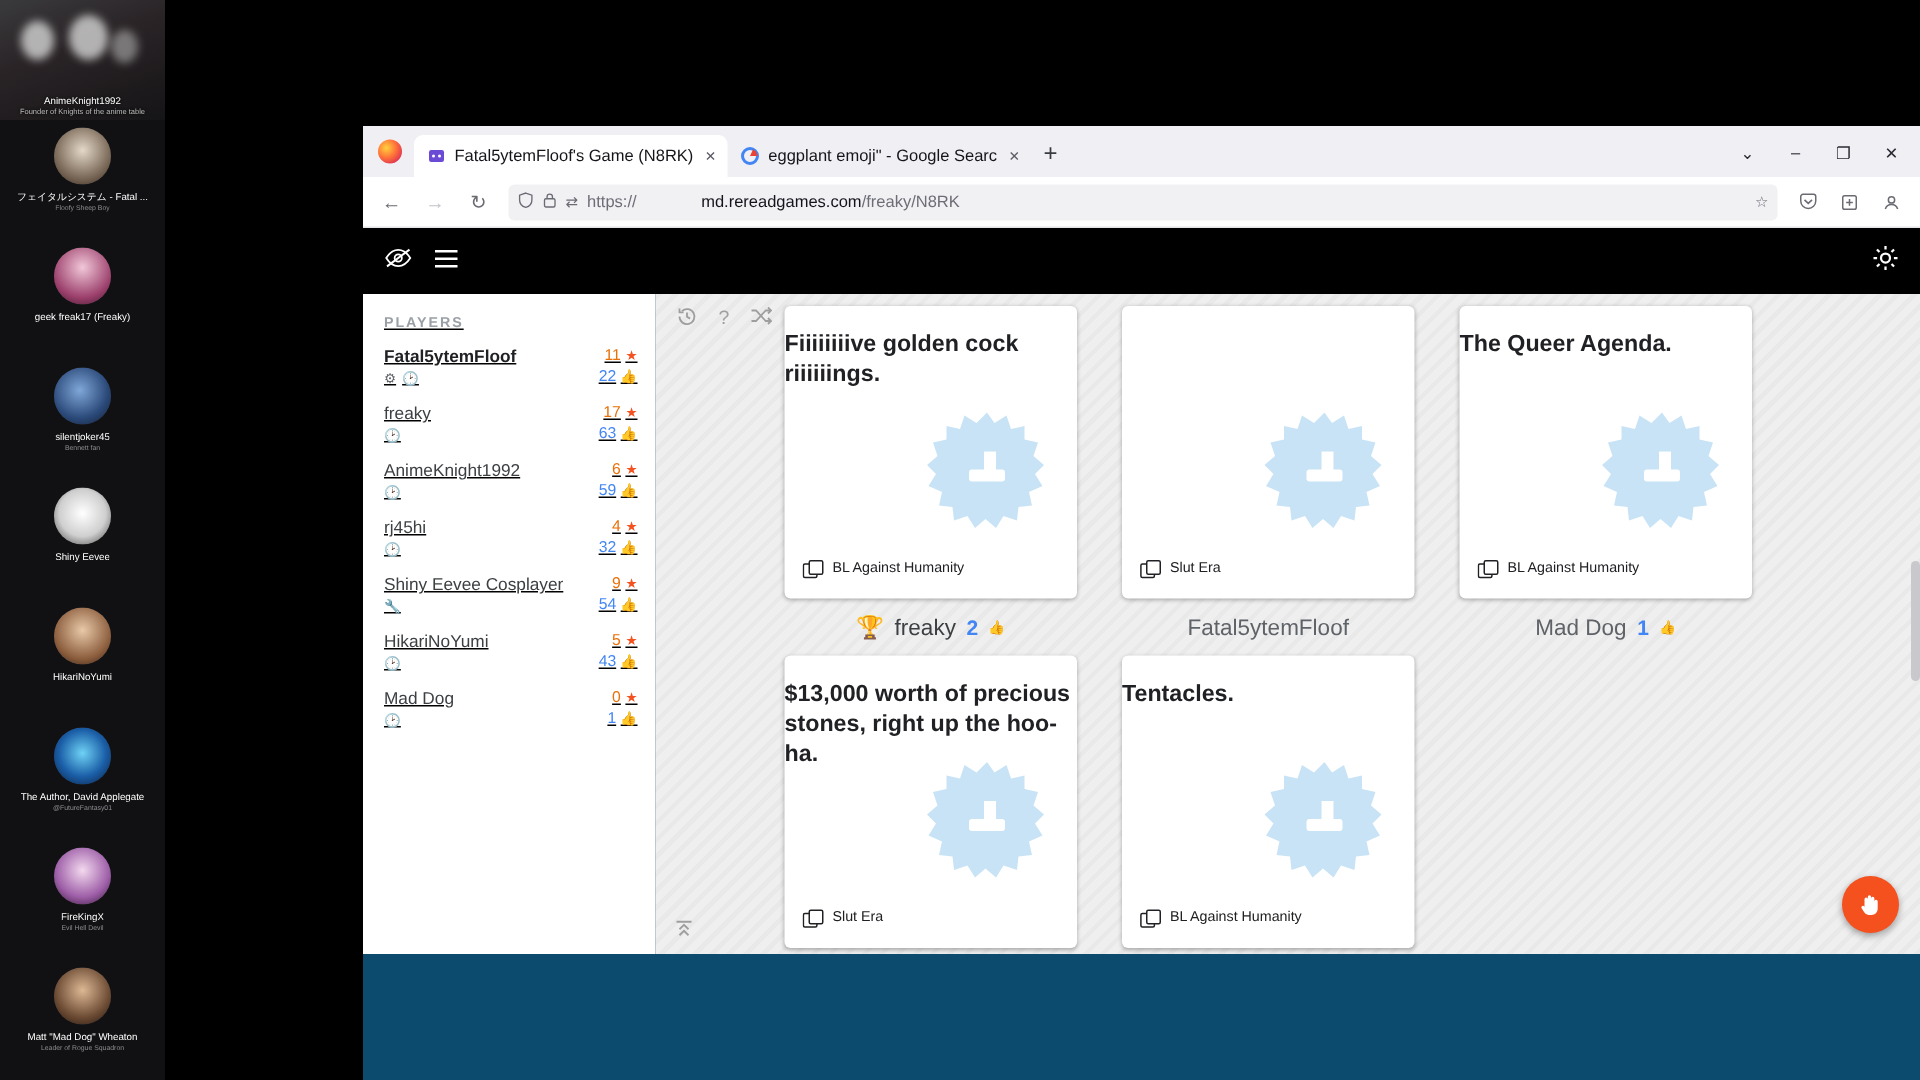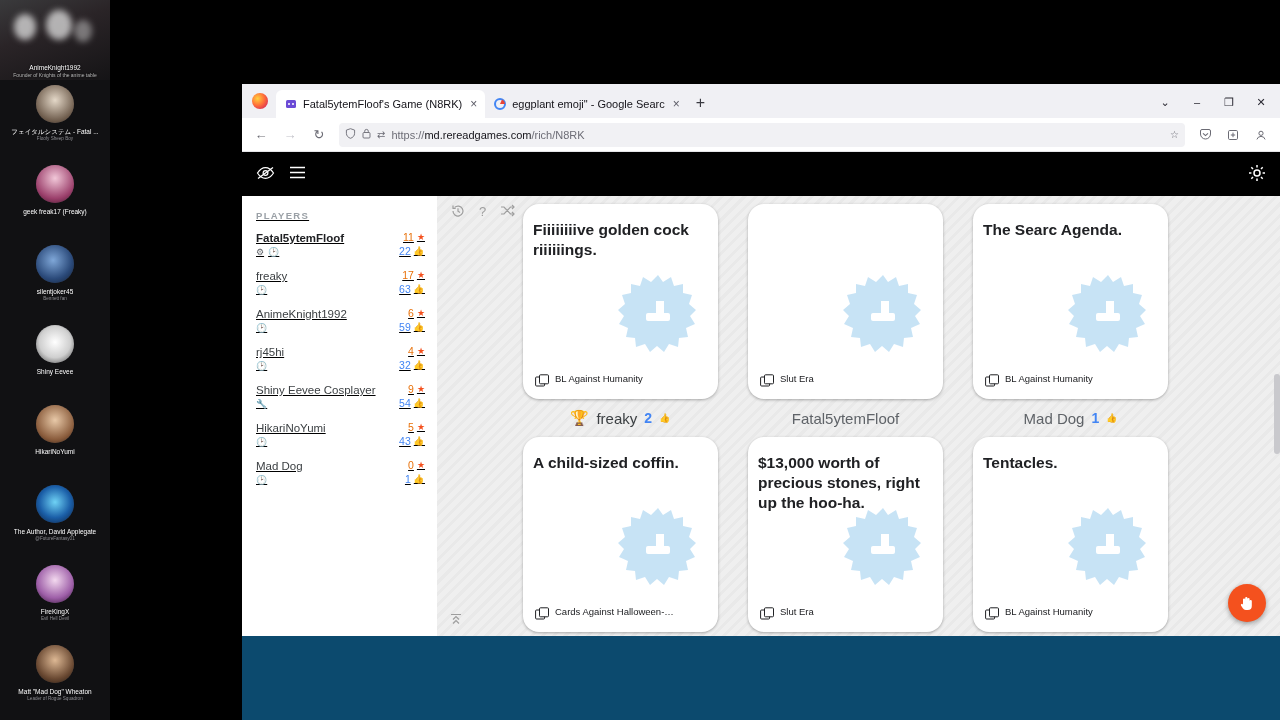--- a/index.html
+++ b/index.html
@@ -93,21 +93,21 @@
     width: 26px; height: 26px; display: flex; align-items: center;
     justify-content: center; color: #6b6b74; font-size: 13px; flex: none;
   }
   .nav-icon.disabled { color: #c3c3ca; }
   #urlbar {
     flex: 1 1 auto; height: 24px; background: #f1f1f4; border-radius: 4px;
     display: flex; align-items: center; padding: 0 6px; gap: 6px;
     margin: 0 4px;
   }
   .url-text { font-size: 11px; color: #6d6d76; }
-  .url-text .host { color: #15141a; }
+  .url-text .host { color: #15141a; padding-left: 43px; }
   .url-ico { font-size: 10px; color: #6b6b74; }
   .bar-right { display: flex; align-items: center; gap: 2px; }
 
   
   #page { position: relative; height: 572px; background: #0c4a6e; overflow: hidden; text-decoration: underline; }
   #appbar {
     height: 44px; background: #000000; display: flex; align-items: center;
     padding: 0 14px; justify-content: space-between;
   }
   .appbar-left { display: flex; align-items: center; gap: 14px; }
@@ -149,23 +149,23 @@
   }
   #board-bottom-left {
     position: absolute; left: 12px; bottom: 8px; color: #9e9e9e; font-size: 12px;
   }
   #cards {
     position: absolute; left: 86px; top: 8px; right: 10px;
     display: flex; flex-direction: column; gap: 0;
   }
   .card-row { display: flex; gap: 30px; }
   .card {
-    width: 195px; height: 195px; background: #ffffff; border-radius: 16px;
+    width: 195px; height: 195px; background: #ffffff; border-radius: 4px;
     box-shadow: 0 1px 3px rgba(0,0,0,0.3); position: relative;
-    padding: 16px 10px; overflow: hidden;
+    padding: 16px 0; overflow: hidden;
   }
   .card-text {
     font-size: 15.5px; font-weight: bold; color: #202124; line-height: 20px;
     position: relative; z-index: 2;
   }
   .card-stamp {
     position: absolute; right: 14px; bottom: 34px; width: 92px; height: 92px;
     z-index: 1; opacity: 0.95;
   }
   .card-deck {
@@ -319,21 +319,21 @@
             <path d="M5.5 0.7 L9.6 2.1 V5.3 C9.6 7.8 7.8 9.6 5.5 10.3 C3.2 9.6 1.4 7.8 1.4 5.3 V2.1 Z" fill="none" stroke="#6b6b74" stroke-width="0.9"></path>
           </svg>
       </span>
       <span class="url-ico">
         <svg width="9" height="11" viewBox="0 0 9 11">
             <rect x="1" y="4.5" width="7" height="5.5" rx="1" fill="none" stroke="#6b6b74" stroke-width="0.9"></rect>
             <path d="M2.7 4.5 V3.2 A1.8 1.8 0 0 1 6.3 3.2 V4.5" fill="none" stroke="#6b6b74" stroke-width="0.9"></path>
           </svg>
       </span>
       <span class="url-ico">⇄</span>
-      <span class="url-text"><span>https://</span><span class="host">md.rereadgames.com</span><span>/rich/N8RK</span></span>
+      <span class="url-text"><span>https://</span><span class="host">md.rereadgames.com</span><span>/freaky/N8RK</span></span>
       <span style="flex:1"></span>
       <span class="url-ico">☆</span>
     </div>
 
     <div class="bar-right">
       <div class="nav-icon">
         <svg width="13" height="13" viewBox="0 0 13 13">
             <path d="M1.5 3 A1.5 1.5 0 0 1 3 1.5 H10 A1.5 1.5 0 0 1 11.5 3 V6 A5 5 0 0 1 1.5 6 Z" fill="none" stroke="#6b6b74" stroke-width="1"></path>
             <path d="M4 5.3 L6.5 7.6 L9 5.3" fill="none" stroke="#6b6b74" stroke-width="1.1"></path>
           </svg>
@@ -587,21 +587,21 @@
                   <svg width="16" height="13" viewBox="0 0 16 13">
                       <rect x="0.6" y="3" width="9" height="9" rx="1" fill="#fff" stroke="#202124" stroke-width="1"></rect>
                       <rect x="4.5" y="0.8" width="9" height="9" rx="1" fill="#fff" stroke="#202124" stroke-width="1"></rect>
                     </svg>
                 </span>
                 <span class="deck-label">Slut Era</span>
               </div>
             </div>
 
             <div class="card">
-              <div class="card-text">The Searc Agenda.</div>
+              <div class="card-text">The Queer Agenda.</div>
               <div class="card-stamp">
                 <svg width="92" height="92" viewBox="0 0 92 92">
                     <g fill="#c5e2f5">
                       <path d="M46 2 l5 7 8-5 3 9 9-2 0 9 9 2-3 9 7 6-6 6 5 8-9 4 2 9-9 1-1 9-9-3-5 8-7-6-7 6-5-8-9 3-1-9-9-1 2-9-9-4 5-8-6-6 7-6-3-9 9-2 0-9 9 2 3-9 8 5z"></path>
                     </g>
                     <g fill="#ffffff">
                       <rect x="34" y="40" width="24" height="8" rx="2"></rect>
                       <path d="M44 28 h8 v14 h-8z"></path>
                     </g>
                   </svg>
@@ -629,43 +629,20 @@
               <span class="winner-name">Fatal5ytemFloof</span>
             </div>
             <div class="winner">
               <span class="winner-name">Mad Dog</span>
               <span class="winner-count">1</span>
               <span class="thumb">👍</span>
             </div>
           </div>
 
           <div class="card-row">
-            <div class="card">
-              <div class="card-text">A child-sized coffin.</div>
-              <div class="card-stamp">
-                <svg width="92" height="92" viewBox="0 0 92 92">
-                    <g fill="#c5e2f5">
-                      <path d="M46 2 l5 7 8-5 3 9 9-2 0 9 9 2-3 9 7 6-6 6 5 8-9 4 2 9-9 1-1 9-9-3-5 8-7-6-7 6-5-8-9 3-1-9-9-1 2-9-9-4 5-8-6-6 7-6-3-9 9-2 0-9 9 2 3-9 8 5z"></path>
-                    </g>
-                    <g fill="#ffffff">
-                      <rect x="34" y="40" width="24" height="8" rx="2"></rect>
-                      <path d="M44 28 h8 v14 h-8z"></path>
-                    </g>
-                  </svg>
-              </div>
-              <div class="card-deck">
-                <span>
-                  <svg width="16" height="13" viewBox="0 0 16 13">
-                      <rect x="0.6" y="3" width="9" height="9" rx="1" fill="#fff" stroke="#202124" stroke-width="1"></rect>
-                      <rect x="4.5" y="0.8" width="9" height="9" rx="1" fill="#fff" stroke="#202124" stroke-width="1"></rect>
-                    </svg>
-                </span>
-                <span class="deck-label">Cards Against Halloween-…</span>
-              </div>
-            </div>
 
             <div class="card">
               <div class="card-text">$13,000 worth of precious stones, right up the hoo-ha.</div>
               <div class="card-stamp">
                 <svg width="92" height="92" viewBox="0 0 92 92">
                     <g fill="#c5e2f5">
                       <path d="M46 2 l5 7 8-5 3 9 9-2 0 9 9 2-3 9 7 6-6 6 5 8-9 4 2 9-9 1-1 9-9-3-5 8-7-6-7 6-5-8-9 3-1-9-9-1 2-9-9-4 5-8-6-6 7-6-3-9 9-2 0-9 9 2 3-9 8 5z"></path>
                     </g>
                     <g fill="#ffffff">
                       <rect x="34" y="40" width="24" height="8" rx="2"></rect>

